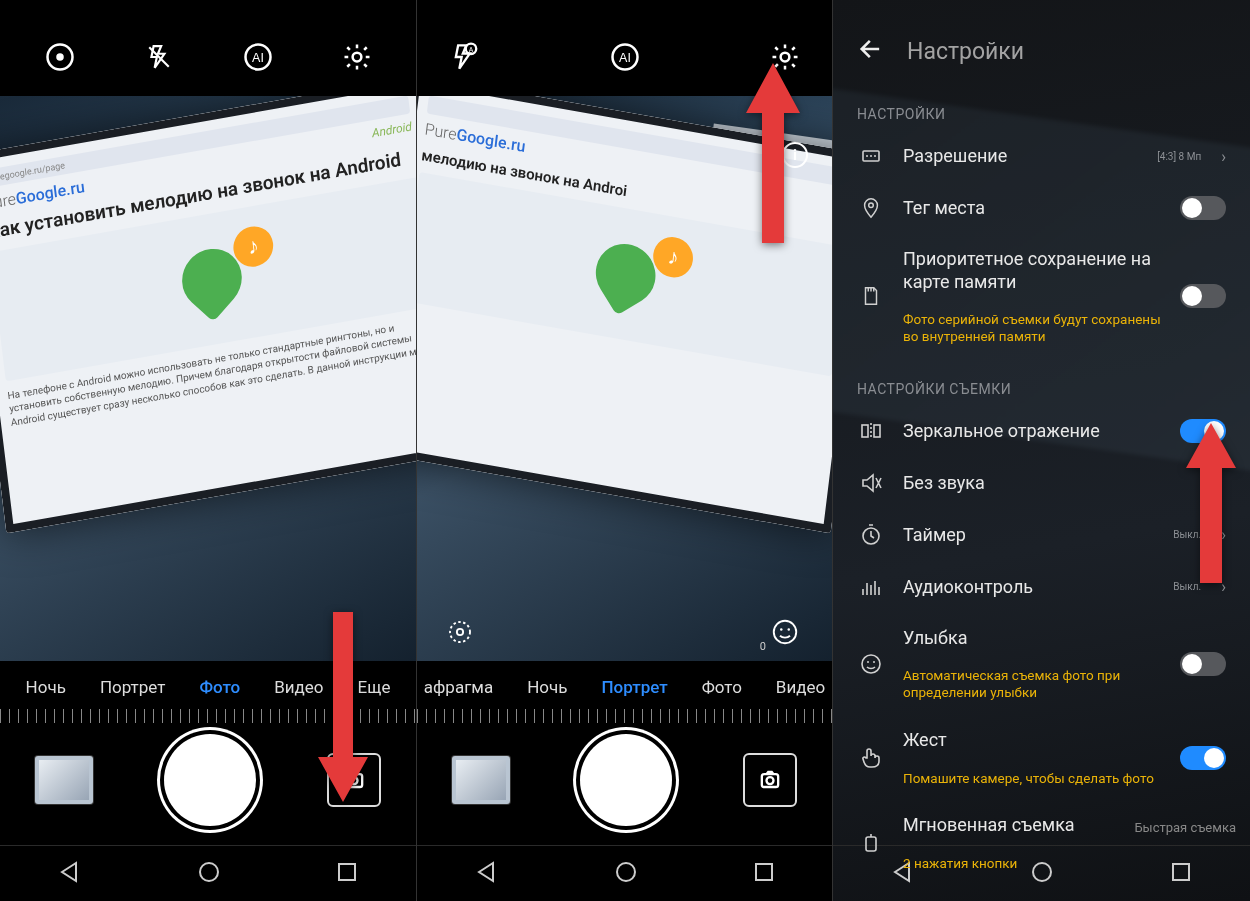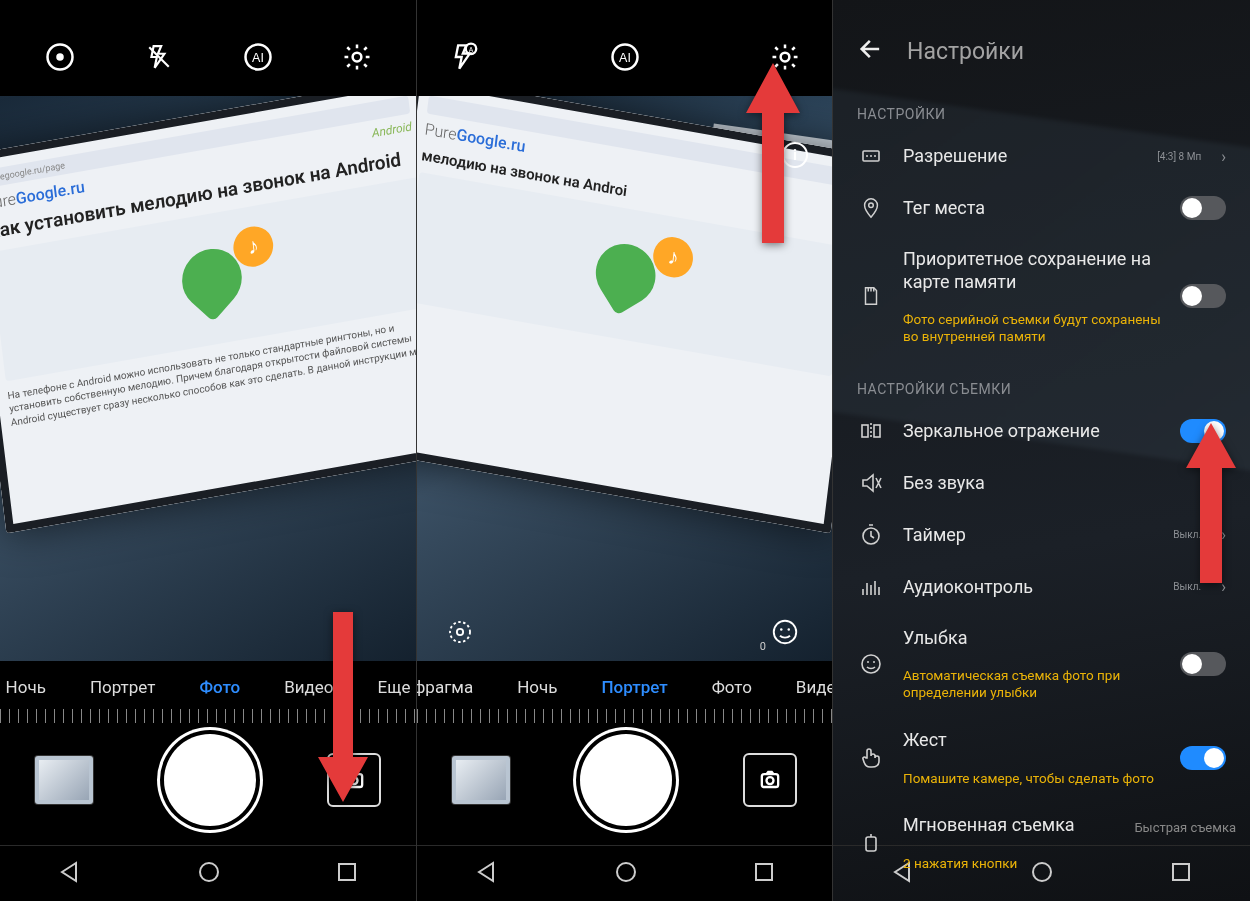--- a/index.html
+++ b/index.html
@@ -83,21 +83,21 @@
   .fx-row .ic{width:34px;height:34px;color:#fff;}
   .fx-row svg{stroke:#fff;fill:none;stroke-width:1.5;}
   .fx-count{position:absolute;right:38px;bottom:-2px;color:#ccc;font-size:11px;}
 
   
   .modes {
     position: absolute;
     bottom: 192px; left: 0; right: 0;
     height: 44px;
     display: flex; align-items: center; justify-content: center;
-    gap: 44px;
+    gap: 34px;
     color:#ddd;
     font-size: 17px;
   }
   .modes span.active{ color:#2e8dff; font-weight:500; }
   .ticks{position:absolute;bottom:178px;left:0;right:0;height:14px;
     background-image: repeating-linear-gradient(90deg,#888 0 1px,transparent 1px 9px);
   }
 
   
   .shutter-row{

